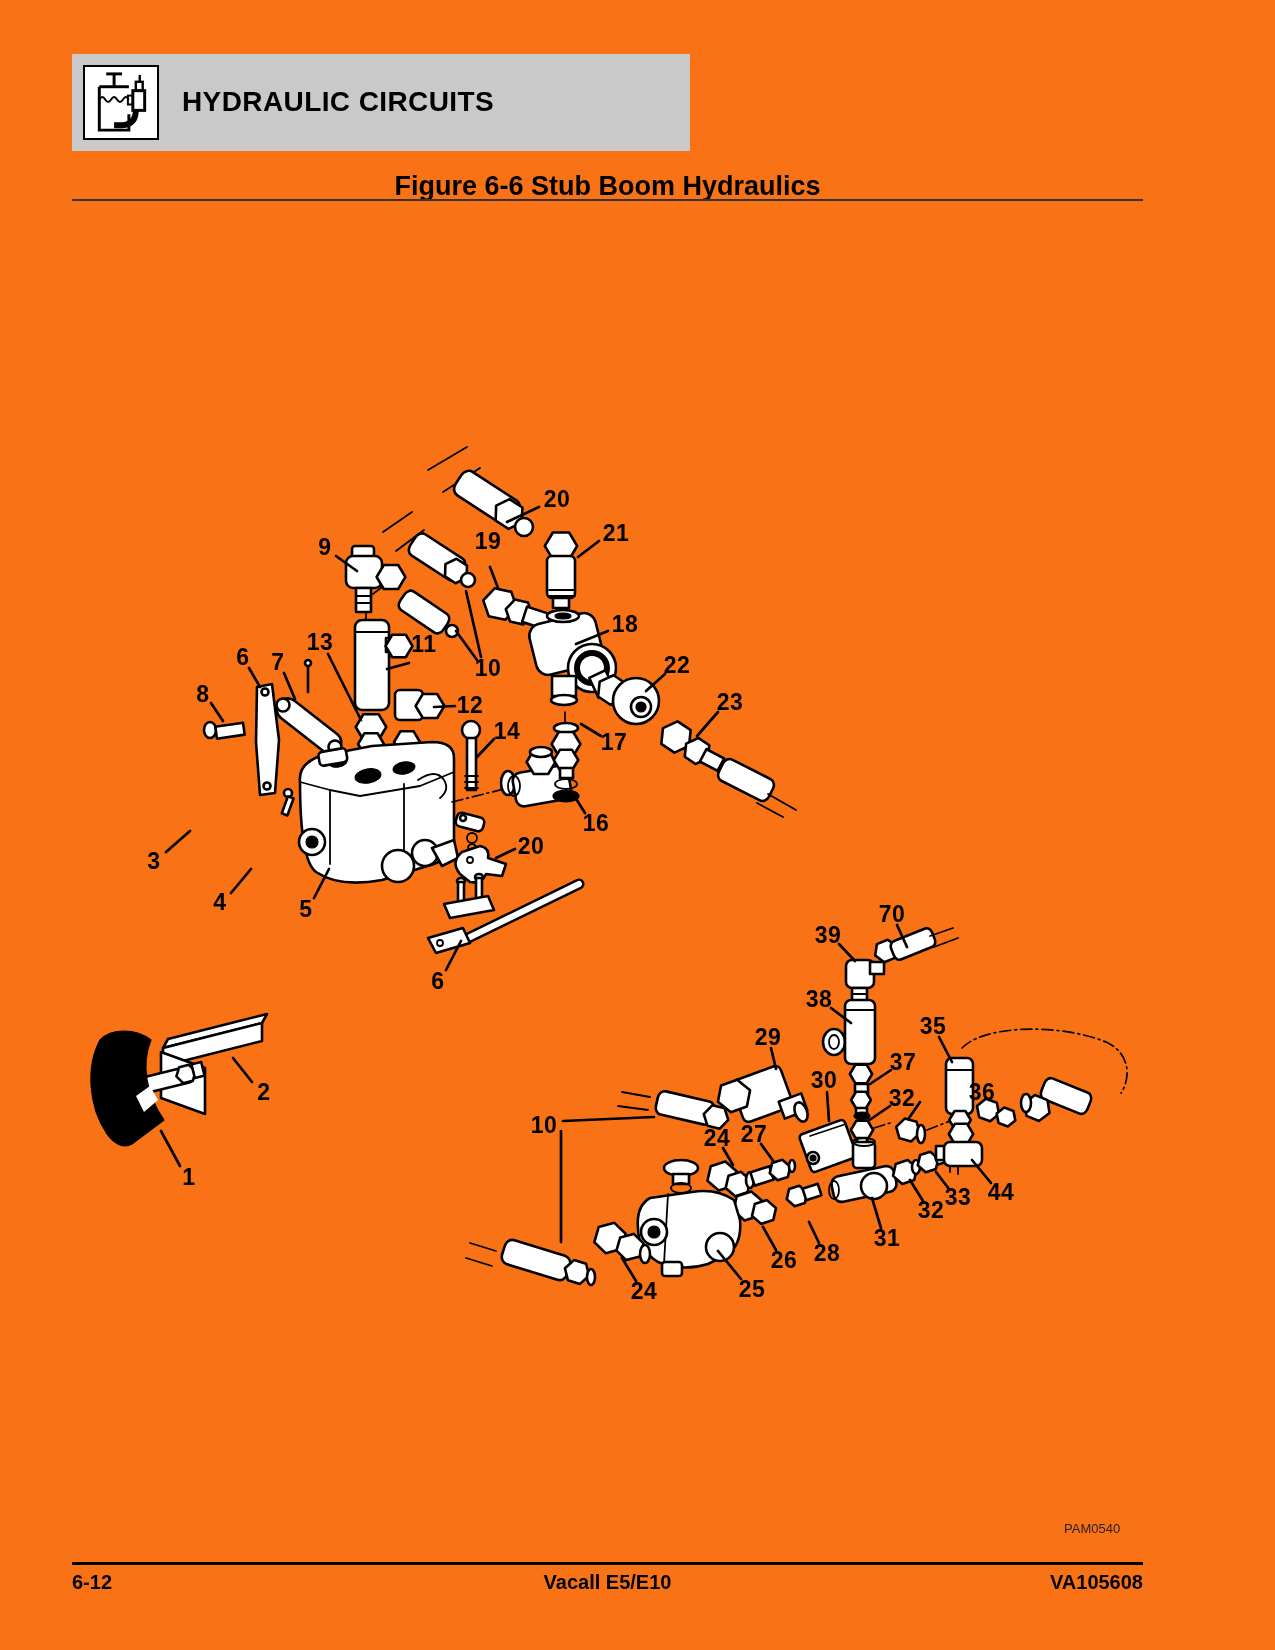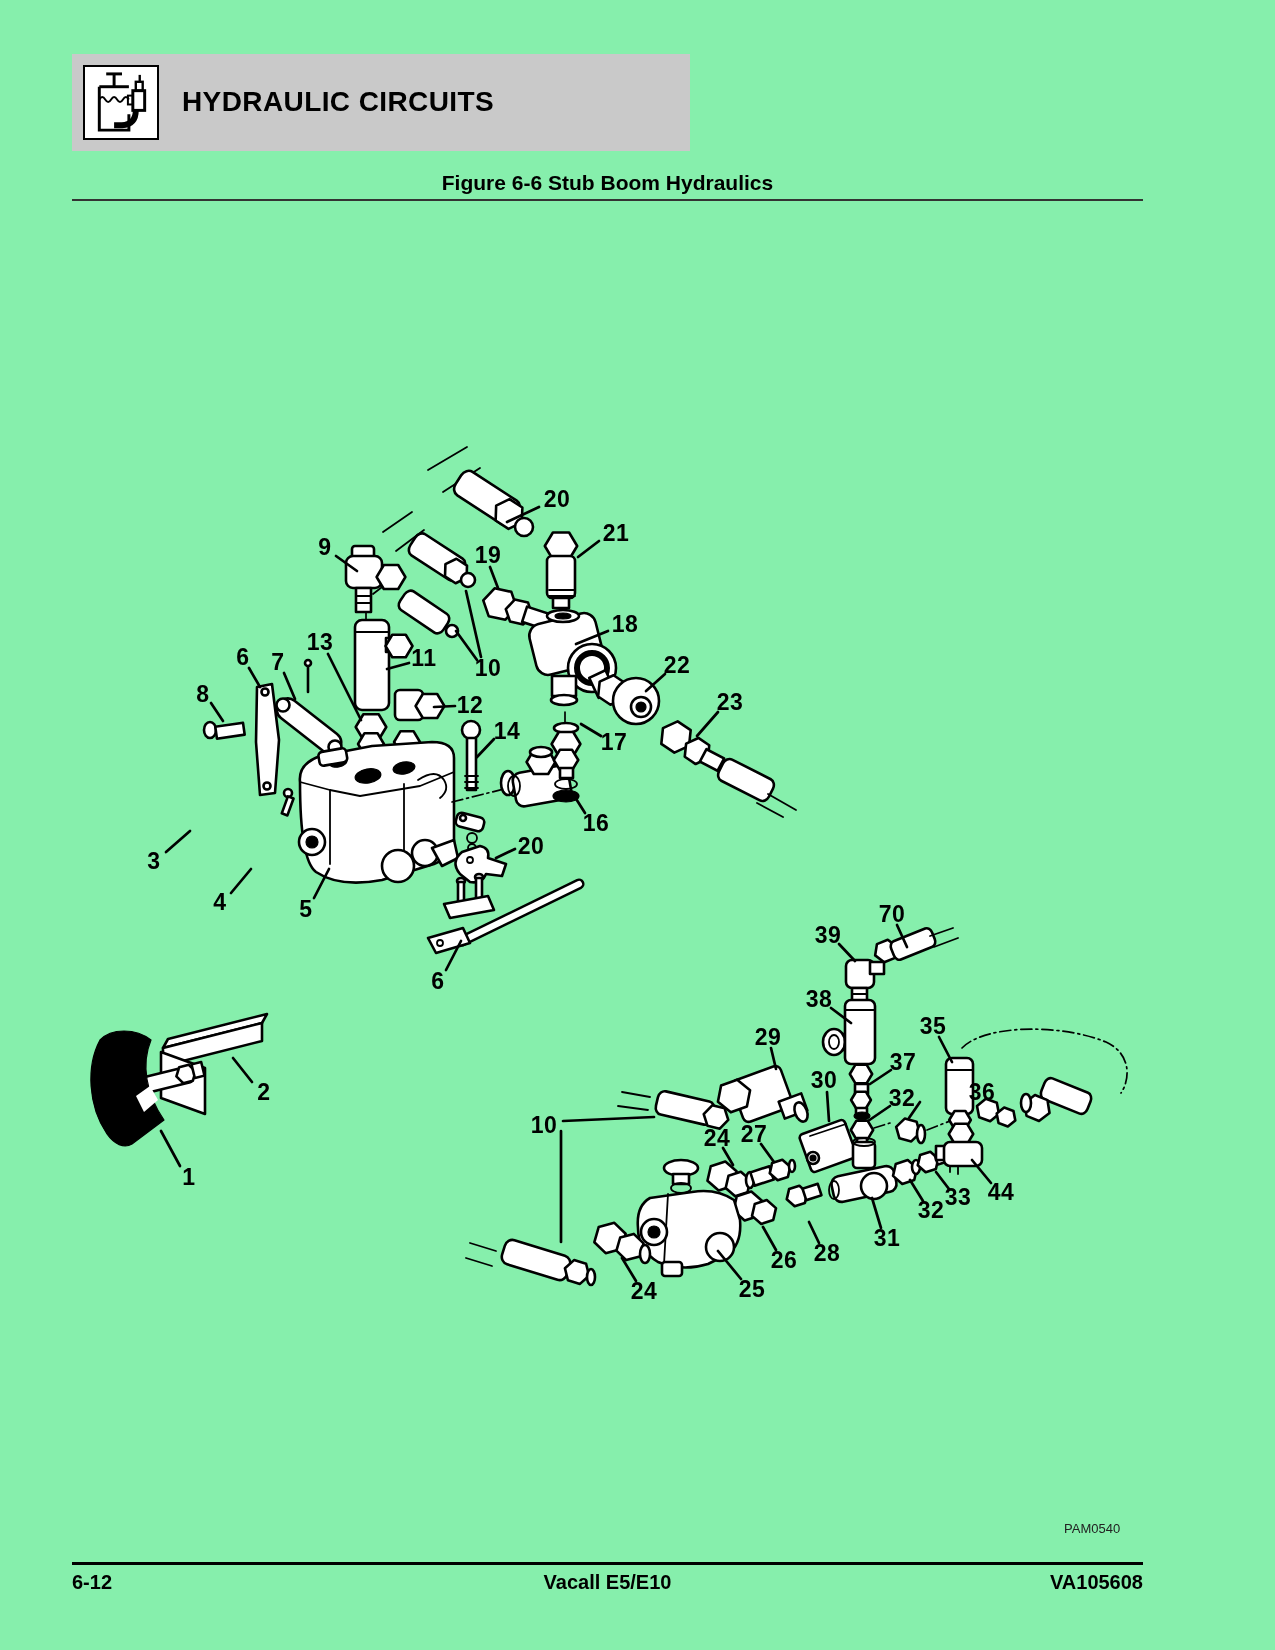--- a/index.html
+++ b/index.html
@@ -1,26 +1,26 @@
 <!DOCTYPE html>
 <html><head>
 <meta charset="utf-8">
 <style>
   html,body{margin:0;padding:0;background:#fff;}
-  .page{position:relative;width:1275px;height:1650px;background:#86efac;overflow:hidden;
+  .page{position:relative;width:1275px;height:1650px;background:#f97316;overflow:hidden;
         font-family:"Liberation Sans",sans-serif;color:#000;}
   
   .band{position:absolute;left:72px;top:54px;width:618px;height:97px;background:#c9c9c9;}
   .icon-box{position:absolute;left:11px;top:11px;width:76px;height:75px;background:#fff;
             border:2px solid #000;box-sizing:border-box;}
   .band h1{position:absolute;left:110px;top:32px;margin:0;font-size:28px;font-weight:bold;
            letter-spacing:.4px;white-space:nowrap;}
   
   .fig-title{position:absolute;left:72px;top:171px;width:1071px;text-align:center;
-             font-size:21px;font-weight:bold;}
+             font-size:27px;font-weight:bold;}
   .rule{position:absolute;left:72px;width:1071px;height:0;border:0;margin:0;}
   .title-rule{top:199px;border-top:2px solid #333;}
   .footer-rule{top:1562px;border-top:3px solid #000;}
   
   .diagram{position:absolute;left:0;top:0;width:1275px;height:1626px;}
   .diagram svg{position:absolute;left:0;top:0;}
   .art{stroke:#000;fill:#fff;stroke-width:2.6;stroke-linejoin:round;stroke-linecap:round;}
   .th{stroke:#000;fill:none;stroke-width:1.8;}
   .dk{fill:#000;stroke:#000;stroke-width:1.2;}
   .dd{stroke:#000;fill:none;stroke-width:1.7;stroke-dasharray:11 4 2 4;}
@@ -391,26 +391,26 @@
           <line x1="949" y1="1189" x2="936" y2="1172"></line>
           <line x1="991" y1="1183" x2="972" y2="1160"></line>
           <line x1="636" y1="1281" x2="622" y2="1258"></line>
           <line x1="741" y1="1279" x2="718" y2="1251"></line>
         </g>
     </svg>
     <div id="callouts">
         <div class="callout" style="left: 557px; top: 499px;">20</div>
         <div class="callout" style="left: 616px; top: 533px;">21</div>
         <div class="callout" style="left: 325px; top: 547px;">9</div>
-        <div class="callout" style="left: 488px; top: 555px; text-align: right;">19</div>
+        <div class="callout" style="left: 488px; top: 541px; text-align: right;">19</div>
         <div class="callout" style="left: 625px; top: 624px;">18</div>
         <div class="callout" style="left: 320px; top: 642px;">13</div>
         <div class="callout" style="left: 243px; top: 657px;">6</div>
         <div class="callout" style="left: 278px; top: 662px;">7</div>
-        <div class="callout" style="left: 424px; top: 658px;">11</div>
+        <div class="callout" style="left: 424px; top: 644px;">11</div>
         <div class="callout" style="left: 488px; top: 668px;">10</div>
         <div class="callout" style="left: 677px; top: 665px;">22</div>
         <div class="callout" style="left: 203px; top: 694px;">8</div>
         <div class="callout" style="left: 470px; top: 705px;">12</div>
         <div class="callout" style="left: 730px; top: 702px;">23</div>
         <div class="callout" style="left: 507px; top: 731px;">14</div>
         <div class="callout" style="left: 614px; top: 742px;">17</div>
         <div class="callout" style="left: 596px; top: 823px;">16</div>
         <div class="callout" style="left: 531px; top: 846px;">20</div>
         <div class="callout" style="left: 154px; top: 861px;">3</div>

